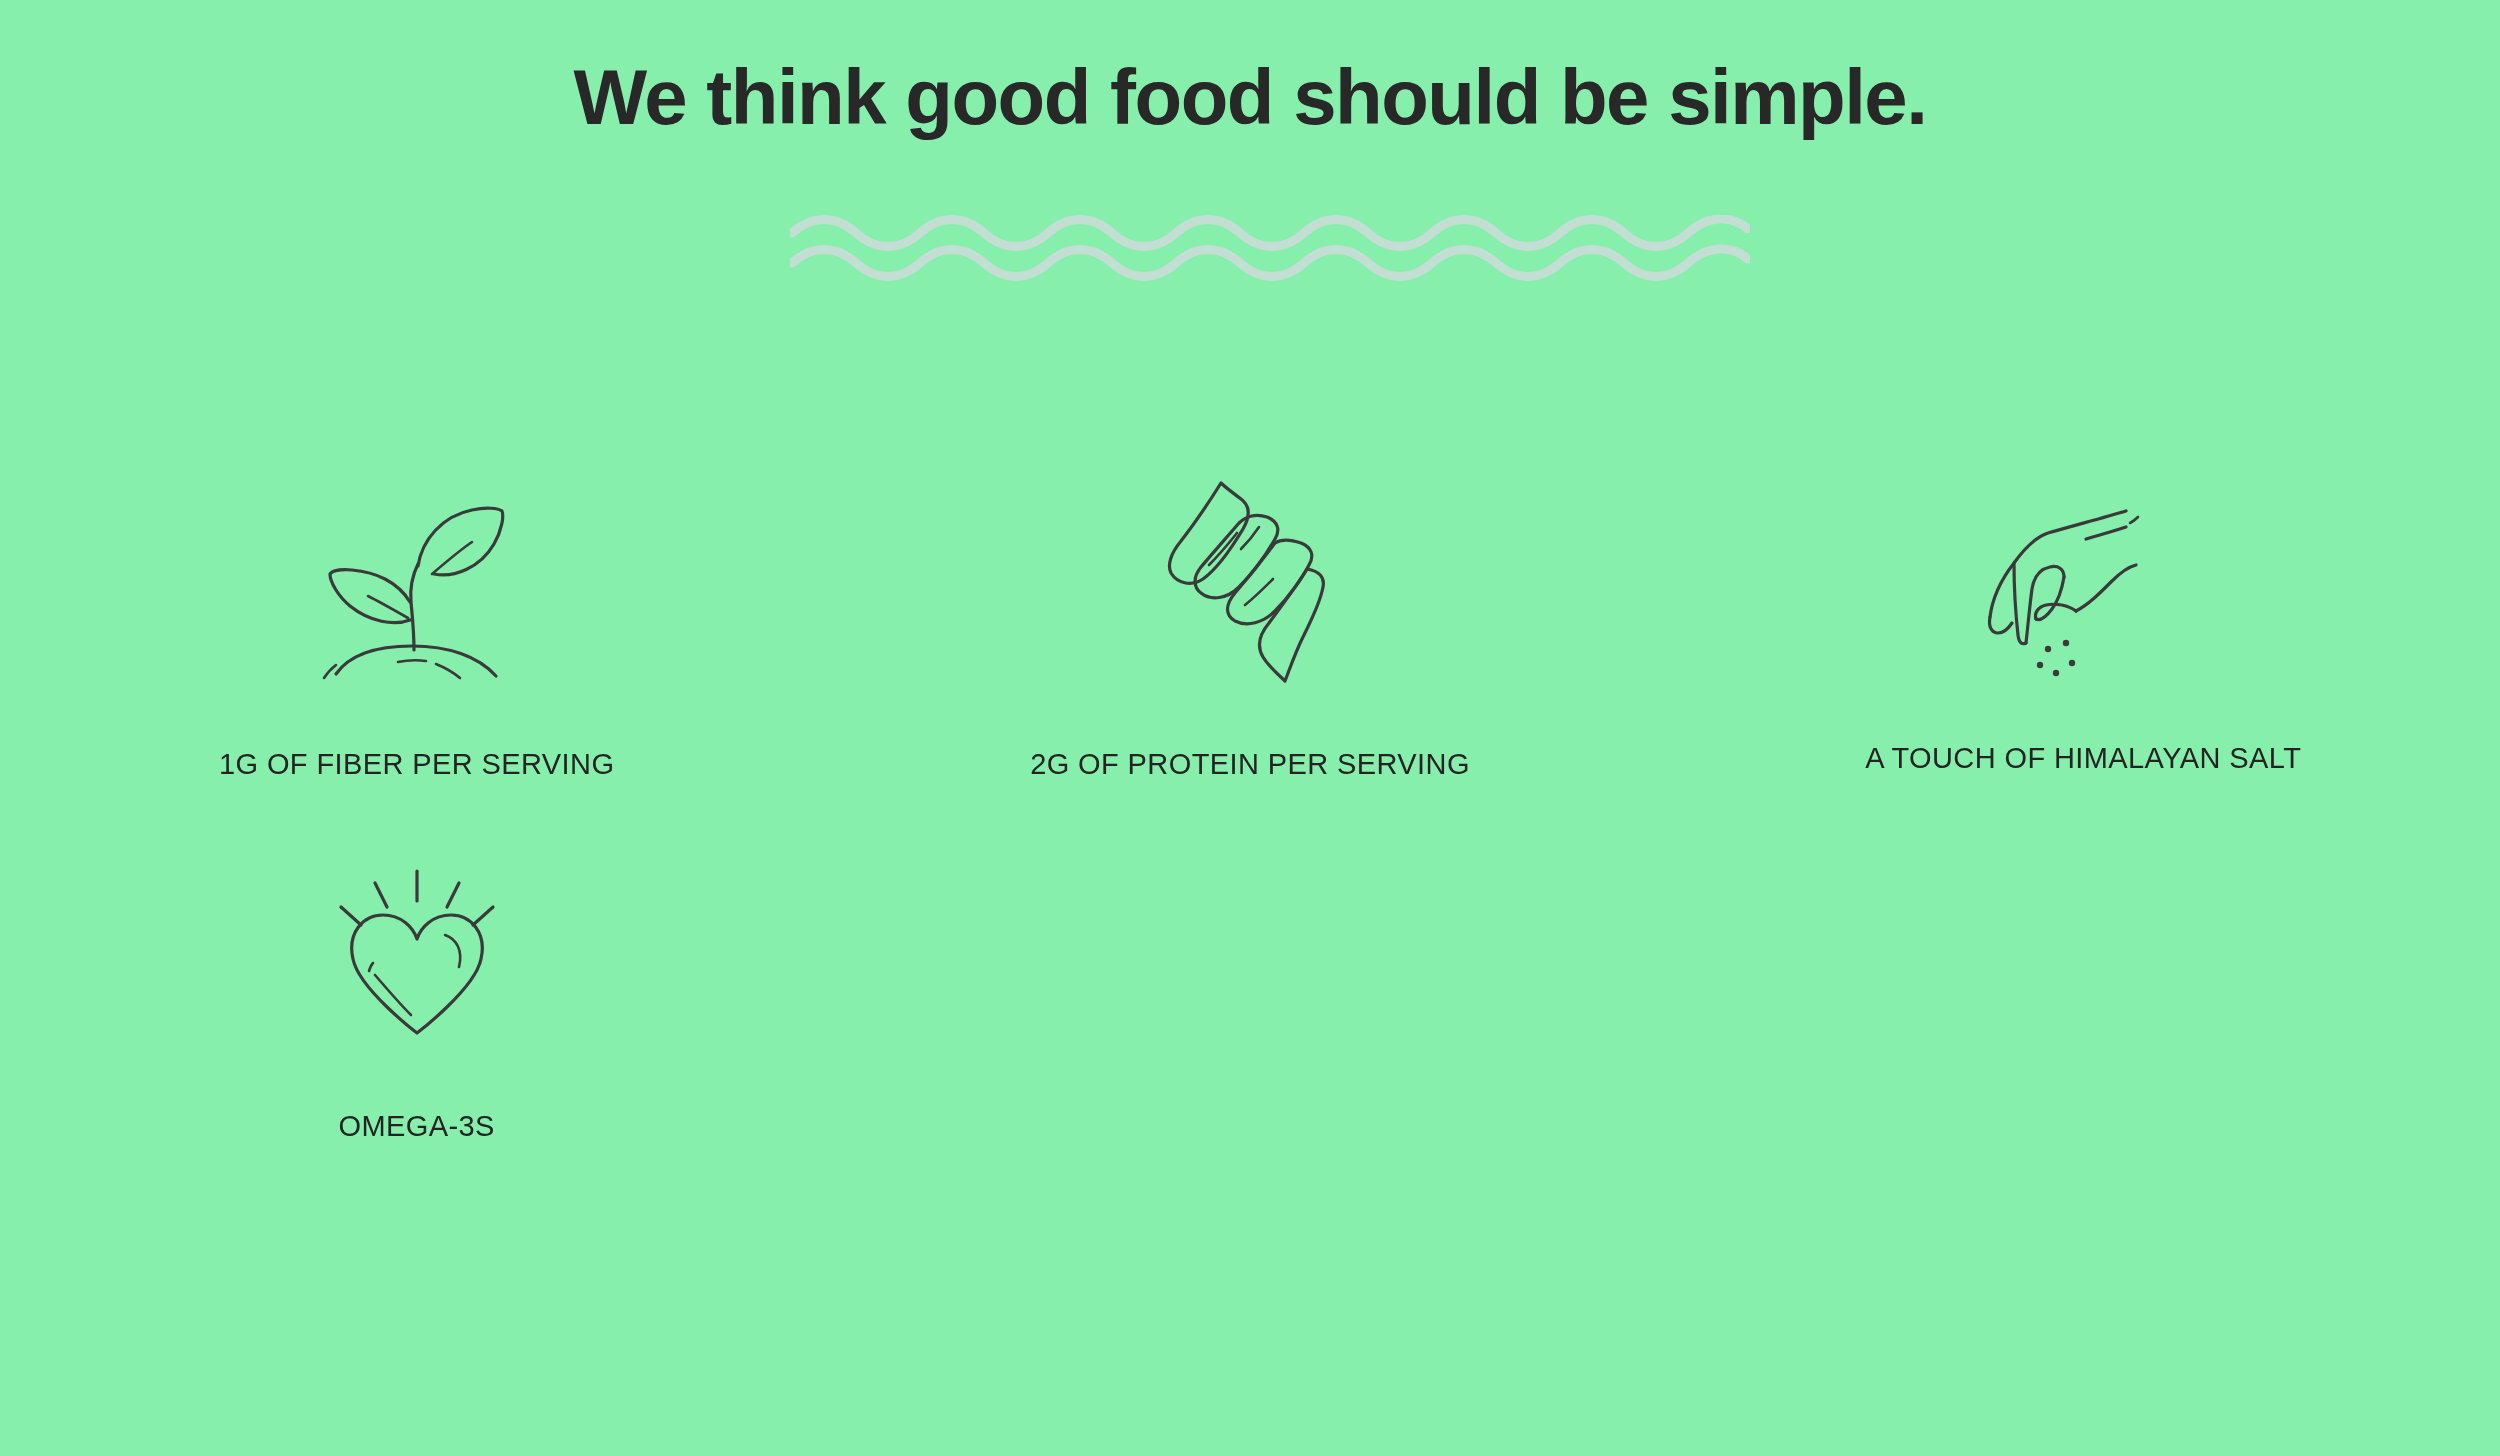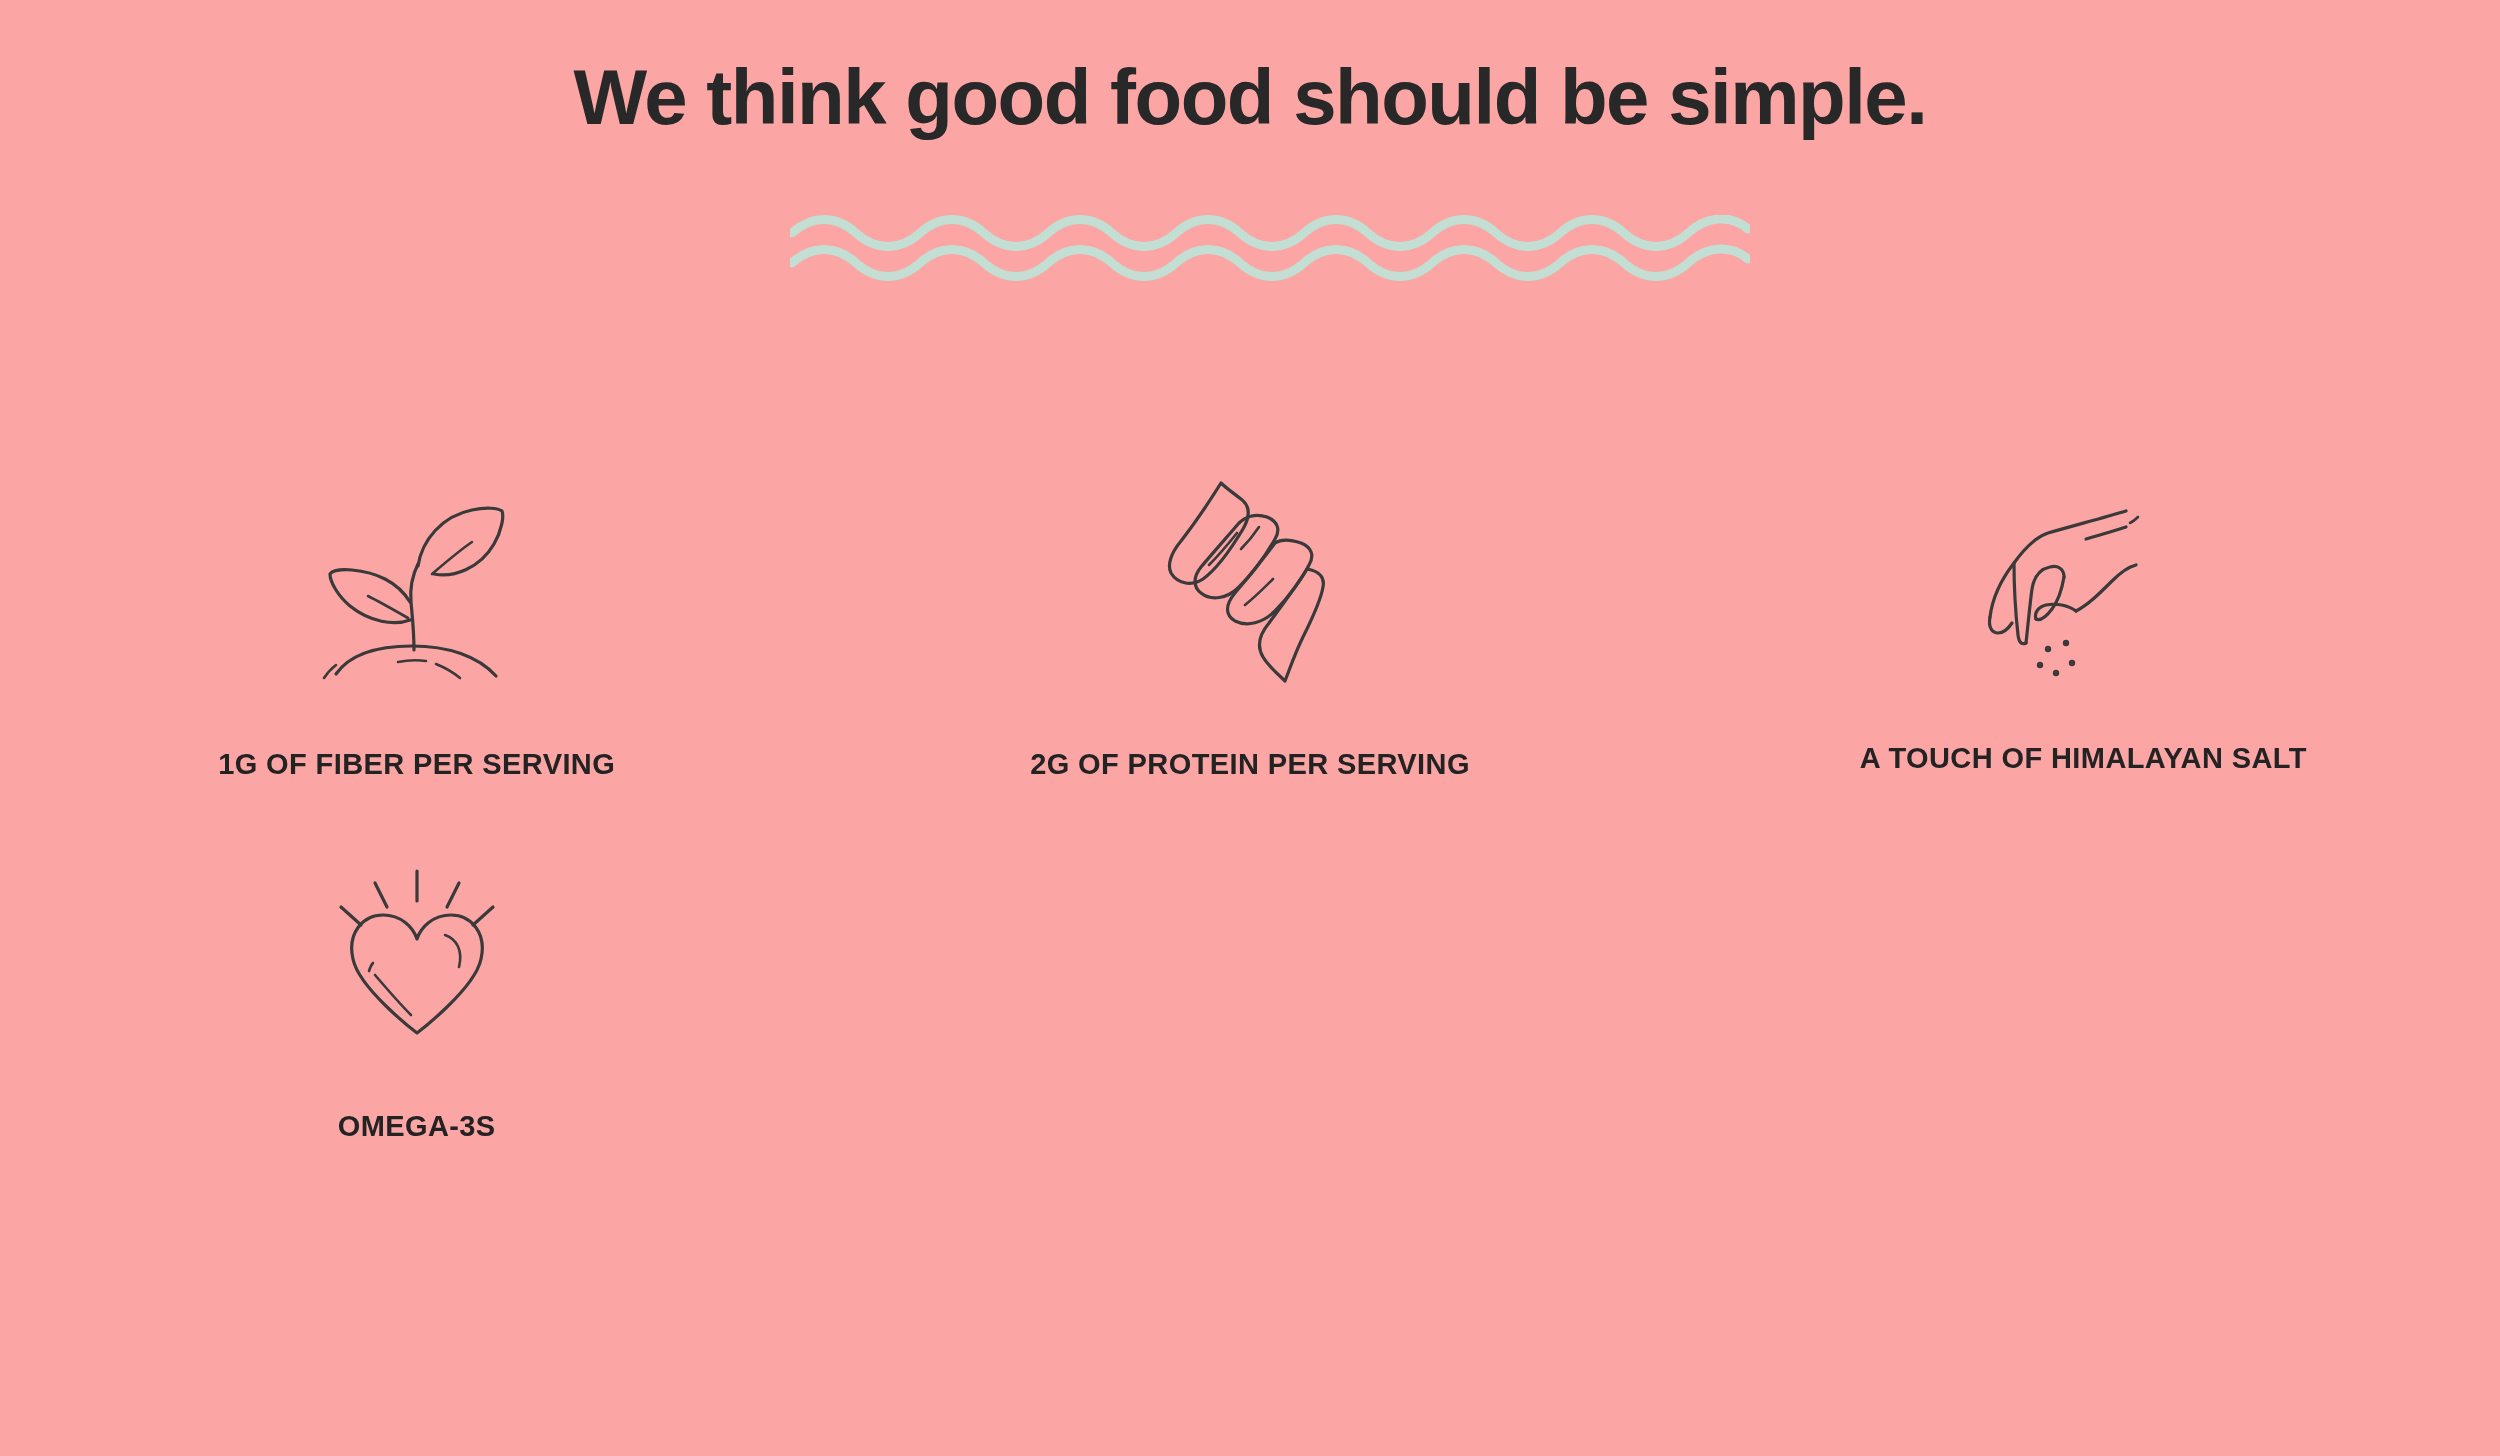--- a/index.html
+++ b/index.html
@@ -15,21 +15,21 @@
     background: #f8f4f2;
     font-family: "Liberation Sans", sans-serif;
     color: #2b2b2b;
     -webkit-font-smoothing: antialiased;
   }
 
   .page {
     position: relative;
     width: 2500px;
     height: 1456px;
-    background: #fca5a5;
+    background: #86efac;
   }
 
   
   .heading-wrap {
     position: absolute;
     top: 58px;
     left: 0;
     width: 2500px;
     text-align: center;
   }
@@ -79,21 +79,21 @@
     display: flex;
     align-items: center;
     justify-content: center;
   }
   .feature-icon svg { display: block; }
 
   .feature-label {
     margin-top: 38px;
     font-family: "Liberation Sans", sans-serif;
     font-size: 29px;
-    font-weight: 700;
+    font-weight: 400;
     letter-spacing: 0.4px;
     color: #232323;
     text-align: right;
     white-space: nowrap;
     text-transform: uppercase;
   }
 
   
   .feature-grid .row2 .feature-icon { height: 250px; }
   .feature-grid .row2 .feature-label { margin-top: 32px; }

